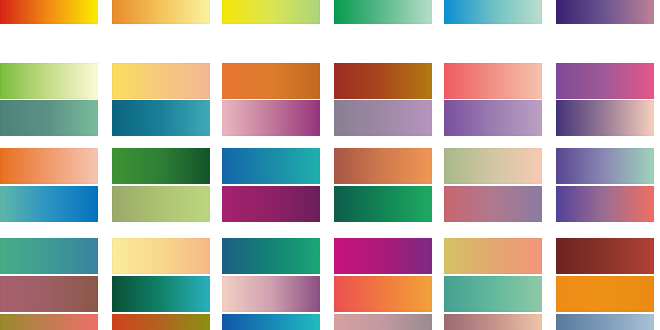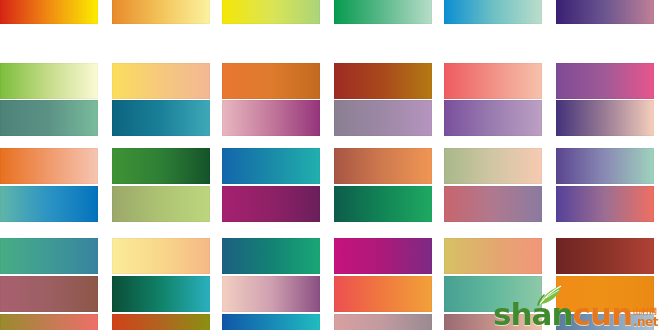--- a/index.html
+++ b/index.html
@@ -247,23 +247,15 @@
       </div>
     </div>
 
   <div id="watermark">
     <svg id="watermark-leaf" viewBox="0 0 26 22" xmlns="http://www.w3.org/2000/svg">
       <path d="M3 20 C6 12, 13 5, 24 2 C22 11, 15 18, 5 20 Z" fill="#7ac143"></path>
       <path d="M3 20 C8 13, 15 7, 24 2" stroke="#ffffff" stroke-width="1.1" fill="none"></path>
       <path d="M9 14 C12 12, 17 9, 22 6" stroke="#ffffff" stroke-width="0.8" fill="none"></path>
       <path d="M1 21 C2 17, 4 14, 7 11" stroke="#4f9e25" stroke-width="1.6" fill="none" stroke-linecap="round"></path>
     </svg>
-    <div id="watermark-wordmark">
-      <span class="wm-green">shan</span>
-        <span class="wm-orange">cun</span>
-      <div id="watermark-right">
-        <span id="watermark-cn">山村网</span>
-        <span id="watermark-tld">.net</span>
-      </div>
-    </div>
   </div>
 
 </div>
 
 </body></html>

